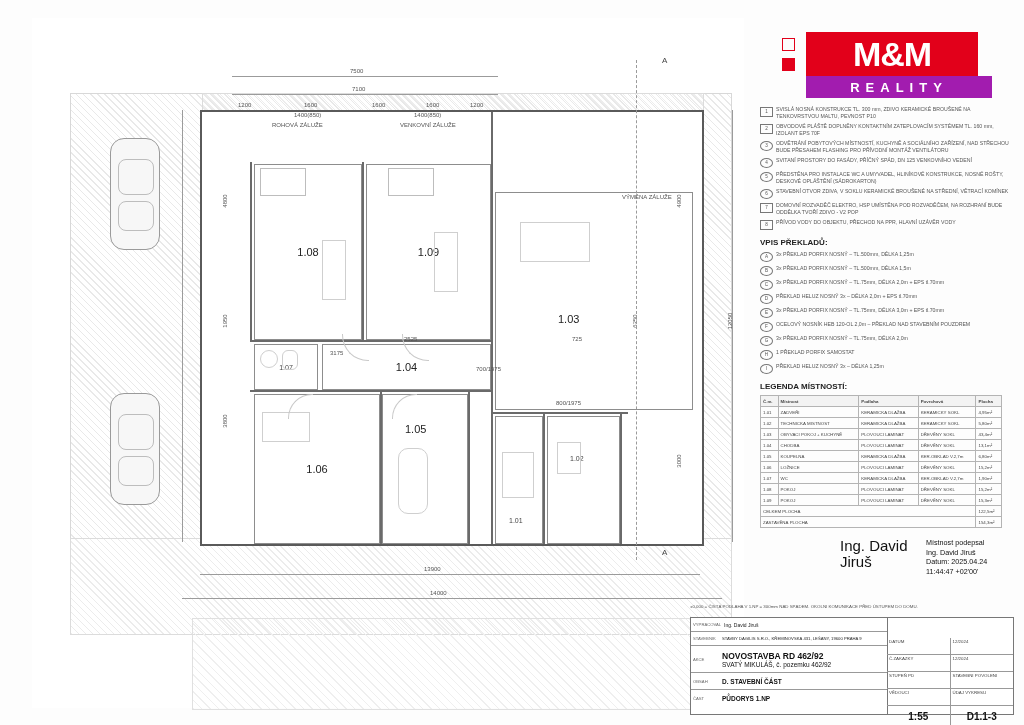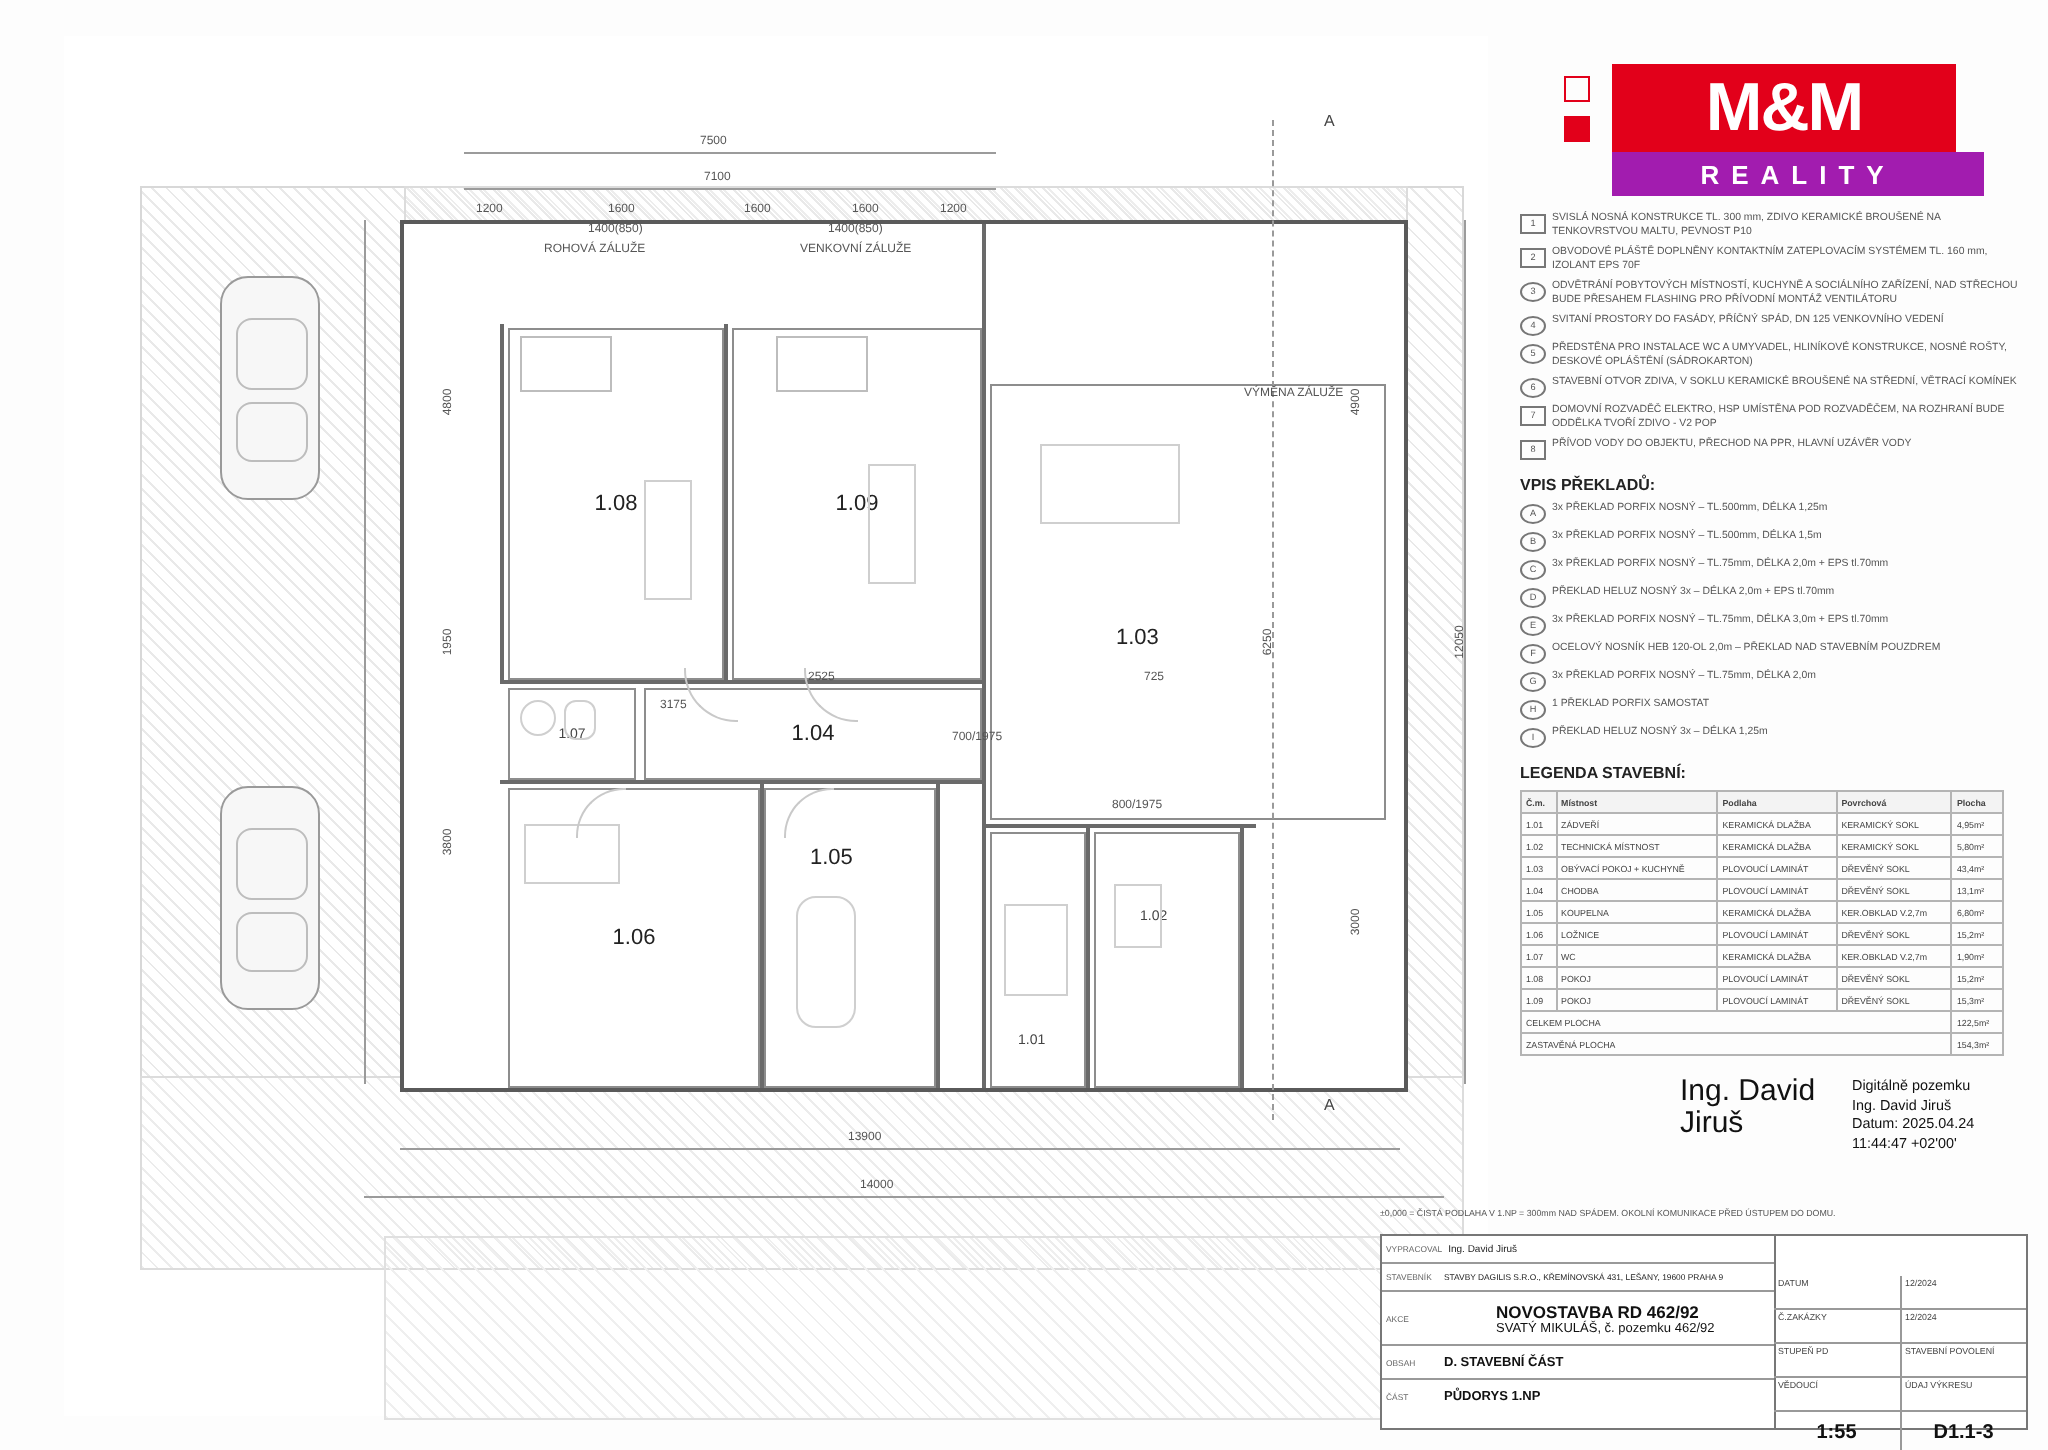--- a/index.html
+++ b/index.html
@@ -318,21 +318,21 @@
         <div class="note">
           <div class="num">H</div>
           <div>1 PŘEKLAD PORFIX SAMOSTAT</div>
         </div>
         <div class="note">
           <div class="num">I</div>
           <div>PŘEKLAD HELUZ NOSNÝ 3x – DÉLKA 1,25m</div>
         </div>
       </div>
 
-      <div class="subhead">LEGENDA STAVEBNÍ:</div>
+      <div class="subhead">LEGENDA MÍSTNOSTÍ:</div>
       <table class="rooms">
         <thead>
           <tr>
             <th>Č.m.</th>
             <th>Místnost</th>
             <th>Podlaha</th>
             <th>Povrchová</th>
             <th>Plocha</th>
           </tr>
         </thead>
@@ -409,21 +409,21 @@
             <td>154,3m²</td>
           </tr>
         </tbody>
       </table>
     </div>
 
     <div class="sig">
       <div style="display:flex;align-items:flex-start;">
         <div class="signame" style="flex:0 0 82px;">Ing. David Jiruš</div>
         <div style="margin-left:4px;">
-          <div class="sigmeta">Digitálně pozemku</div>
+          <div class="sigmeta">Místnost podepsal</div>
           <div class="sigmeta">Ing. David Jiruš</div>
           <div class="sigmeta">Datum: 2025.04.24</div>
           <div class="sigmeta">11:44:47 +02'00'</div>
         </div>
       </div>
     </div>
   </div>
 
   <div class="footnote">±0,000 = ČISTÁ PODLAHA V 1.NP = 300mm NAD SPÁDEM. OKOLNÍ KOMUNIKACE PŘED ÚSTUPEM DO DOMU.</div>
 
@@ -432,21 +432,21 @@
       <div class="tbrow" style="height:13px;">
         <div class="tbkey">VYPRACOVAL</div>
         <div class="tbval">Ing. David Jiruš</div>
       </div>
       <div class="tbrow" style="height:13px;">
         <div class="tbkey">STAVEBNÍK</div>
         <div class="tbval" style="font-size:4.2px;">STAVBY DAGILIS S.R.O., KŘEMÍNOVSKÁ 431, LEŠANY, 19600 PRAHA 9</div>
       </div>
       <div class="tbrow" style="height:26px;">
         <div class="tbkey">AKCE</div>
-        <div style="padding-left:3px;margin-left:26px;">
+        <div style="padding-left:3px;">
           <div class="tb-main">NOVOSTAVBA RD 462/92</div>
           <div class="tb-sub">SVATÝ MIKULÁŠ, č. pozemku 462/92</div>
         </div>
       </div>
       <div class="tbrow" style="height:16px;">
         <div class="tbkey">OBSAH</div>
         <div class="tb-sub" style="padding-left:3px;font-weight:bold;">D. STAVEBNÍ ČÁST</div>
       </div>
       <div class="tbrow" style="height:16px;border-bottom:none;">
         <div class="tbkey">ČÁST</div>

